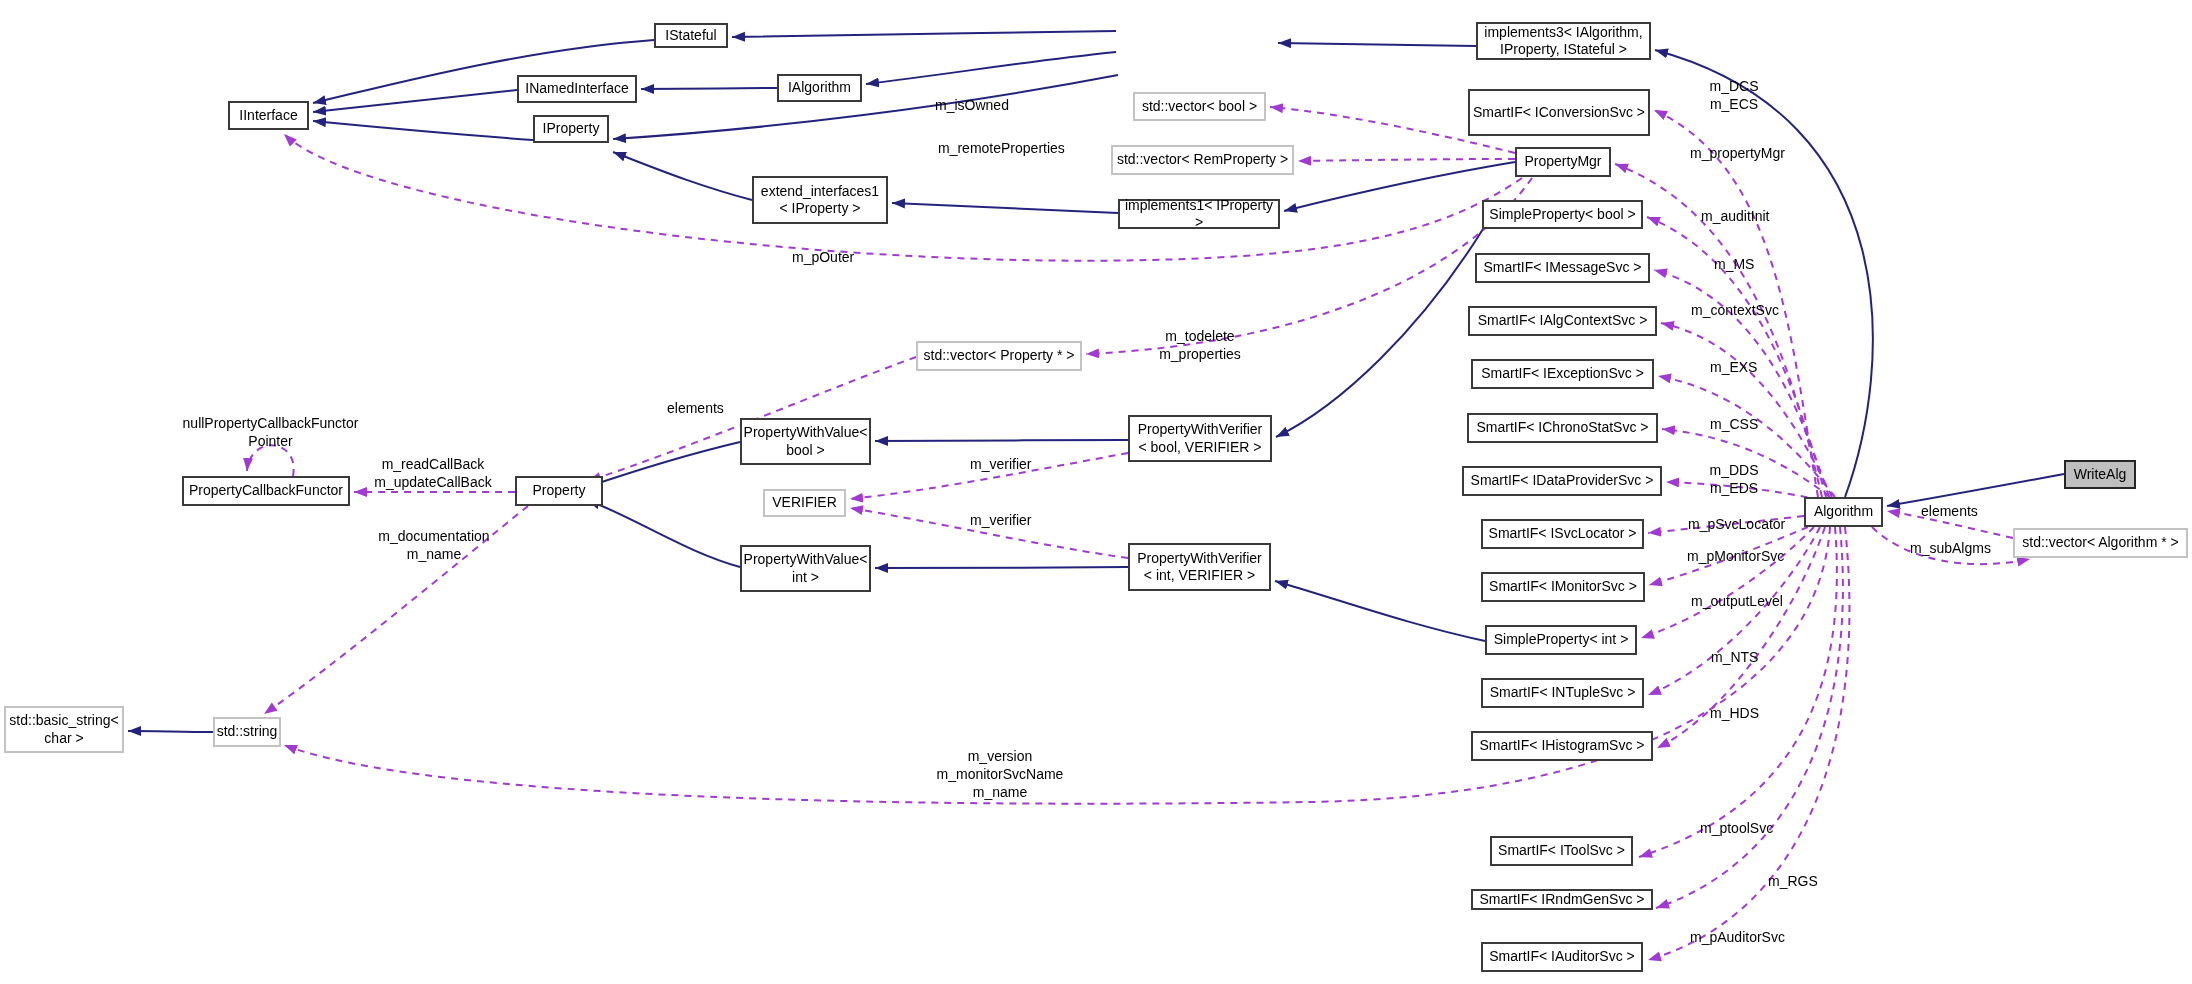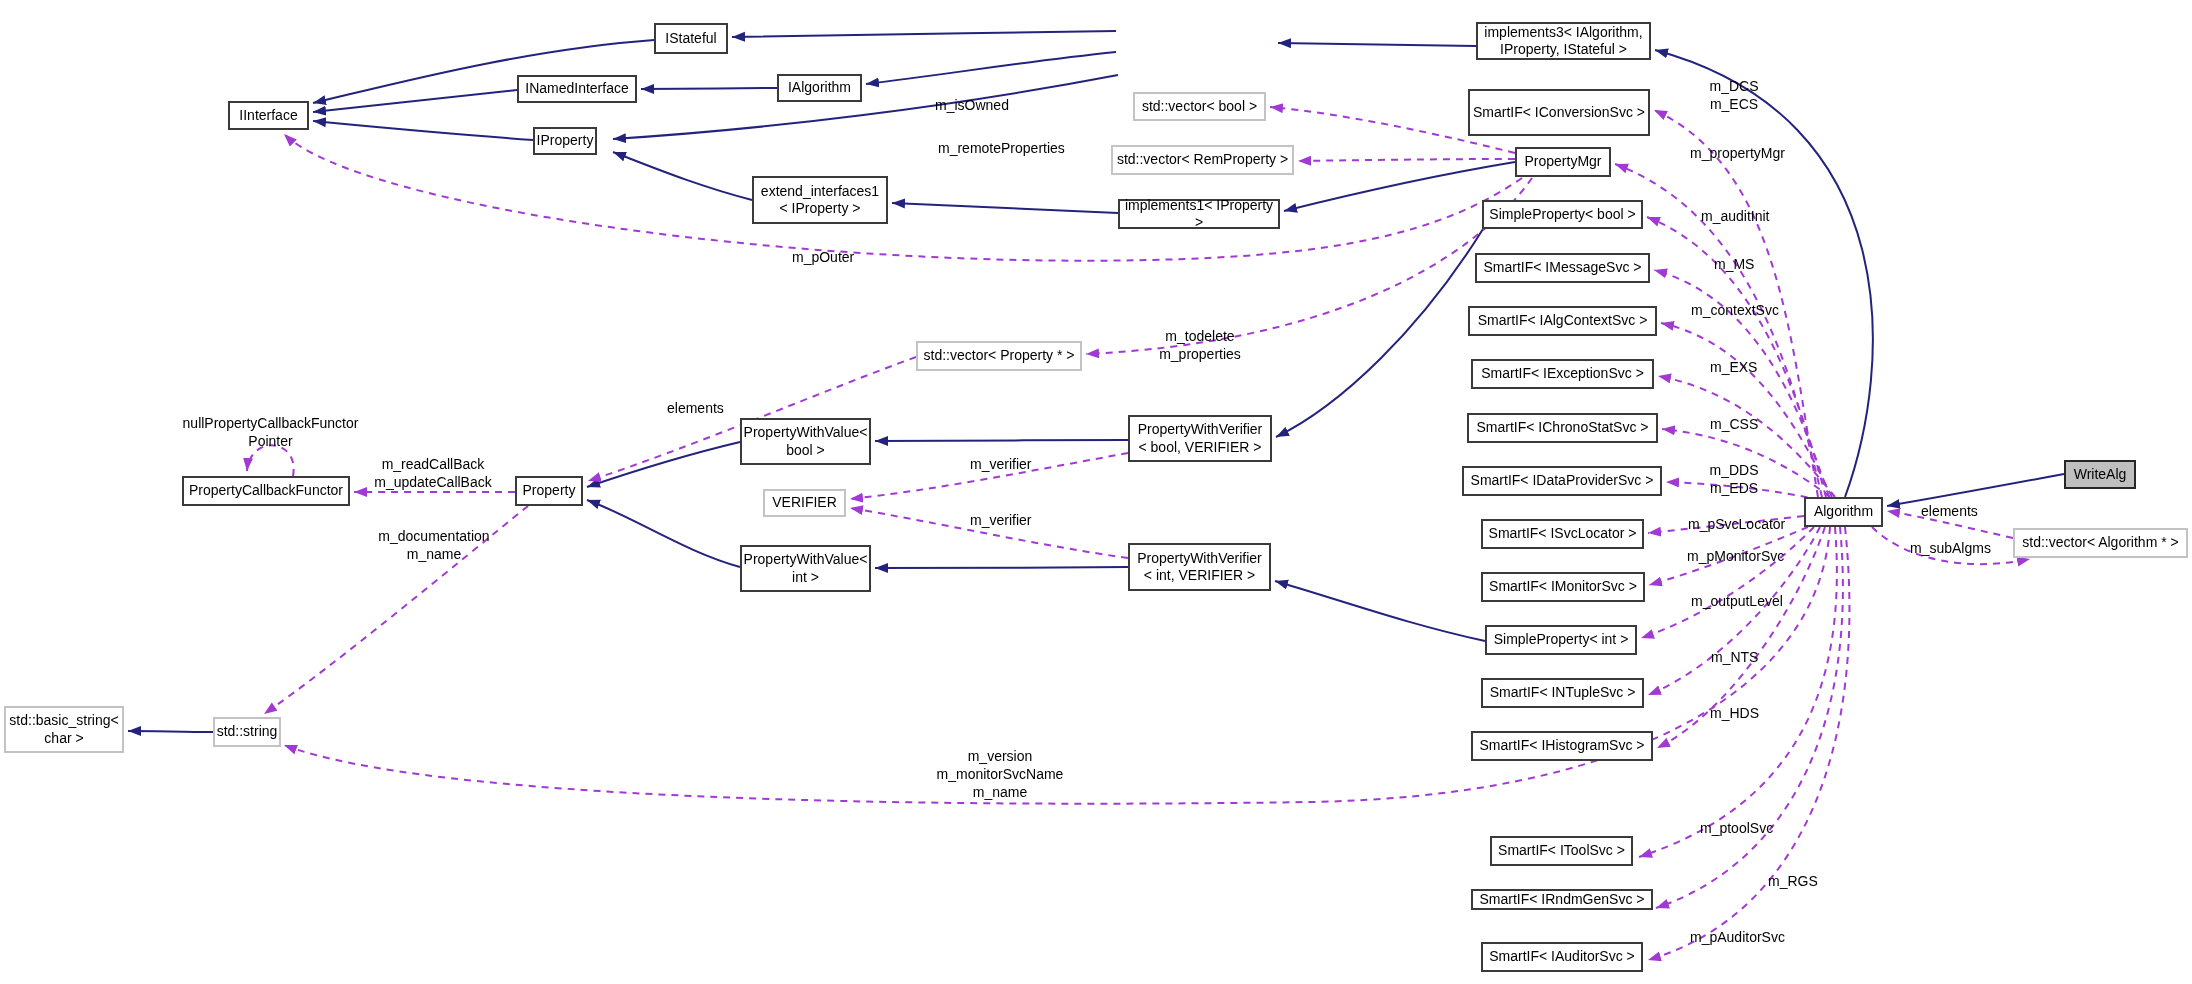--- a/index.html
+++ b/index.html
@@ -79,24 +79,24 @@
       <path d="M 916,357 C 830,388 690,448 588,481" marker-end="url(#ah-p)"></path>
       <path d="M 515,492 C 462,492 410,492 354,492" marker-end="url(#ah-p)"></path>
       <path d="M 528,506 C 455,565 335,665 264,714" marker-end="url(#ah-p)"></path>
       <path d="M 1128,453 C 1035,470 935,490 850,499" marker-end="url(#ah-p)"></path>
       <path d="M 1128,558 C 1035,545 935,522 850,508" marker-end="url(#ah-p)"></path>
       <path d="M 293,476 C 300,438 250,434 247,471" marker-end="url(#ah-p)"></path>
     </g>
   </svg>
 
   <div class="node" style="left:228px;top:101px;width:81px;height:29px">IInterface</div>
-  <div class="node" style="left:654px;top:23px;width:74px;height:31px">IStateful</div>
+  <div class="node" style="left:654px;top:23px;width:74px;height:25px">IStateful</div>
   <div class="node" style="left:517px;top:75px;width:120px;height:28px">INamedInterface</div>
   <div class="node" style="left:777px;top:74px;width:85px;height:28px">IAlgorithm</div>
-  <div class="node" style="left:533px;top:127px;width:64px;height:28px">IProperty</div>
+  <div class="node" style="left:533px;top:115px;width:76px;height:28px">IProperty</div>
   <div class="node" style="left:752px;top:176px;width:136px;height:48px">extend_interfaces1
 &lt; IProperty &gt;</div>
   <div class="node" style="left:1476px;top:22px;width:175px;height:38px">implements3&lt; IAlgorithm,
 IProperty, IStateful &gt;</div>
   <div class="node" style="left:1118px;top:199px;width:162px;height:30px">implements1&lt; IProperty &gt;</div>
   <div class="node ext" style="left:1133px;top:92px;width:133px;height:29px">std::vector&lt; bool &gt;</div>
   <div class="node ext" style="left:1111px;top:145px;width:183px;height:30px">std::vector&lt; RemProperty &gt;</div>
   <div class="node" style="left:1515px;top:147px;width:96px;height:30px">PropertyMgr</div>
   <div class="node" style="left:1468px;top:89px;width:182px;height:47px">SmartIF&lt; IConversionSvc &gt;</div>
   <div class="node" style="left:1482px;top:200px;width:161px;height:29px">SimpleProperty&lt; bool &gt;</div>
@@ -110,21 +110,21 @@
   <div class="node" style="left:1485px;top:625px;width:152px;height:30px">SimpleProperty&lt; int &gt;</div>
   <div class="node" style="left:1481px;top:678px;width:163px;height:30px">SmartIF&lt; INTupleSvc &gt;</div>
   <div class="node" style="left:1471px;top:731px;width:182px;height:30px">SmartIF&lt; IHistogramSvc &gt;</div>
   <div class="node" style="left:1490px;top:836px;width:143px;height:30px">SmartIF&lt; IToolSvc &gt;</div>
   <div class="node" style="left:1471px;top:889px;width:182px;height:21px">SmartIF&lt; IRndmGenSvc &gt;</div>
   <div class="node" style="left:1481px;top:942px;width:162px;height:30px">SmartIF&lt; IAuditorSvc &gt;</div>
   <div class="node" style="left:1804px;top:497px;width:79px;height:30px">Algorithm</div>
   <div class="node focus" style="left:2064px;top:460px;width:72px;height:29px">WriteAlg</div>
   <div class="node ext" style="left:2013px;top:528px;width:175px;height:30px">std::vector&lt; Algorithm * &gt;</div>
   <div class="node" style="left:182px;top:476px;width:168px;height:30px">PropertyCallbackFunctor</div>
-  <div class="node" style="left:515px;top:476px;width:68px;height:30px">Property</div>
+  <div class="node" style="left:515px;top:476px;width:88px;height:30px">Property</div>
   <div class="node" style="left:740px;top:418px;width:131px;height:47px">PropertyWithValue&lt;
 bool &gt;</div>
   <div class="node ext" style="left:763px;top:489px;width:83px;height:28px">VERIFIER</div>
   <div class="node" style="left:740px;top:545px;width:131px;height:47px">PropertyWithValue&lt;
 int &gt;</div>
   <div class="node" style="left:1128px;top:415px;width:144px;height:47px">PropertyWithVerifier
 &lt; bool, VERIFIER &gt;</div>
   <div class="node" style="left:1128px;top:543px;width:143px;height:48px">PropertyWithVerifier
 &lt; int, VERIFIER &gt;</div>
   <div class="node ext" style="left:916px;top:341px;width:166px;height:30px">std::vector&lt; Property * &gt;</div>

